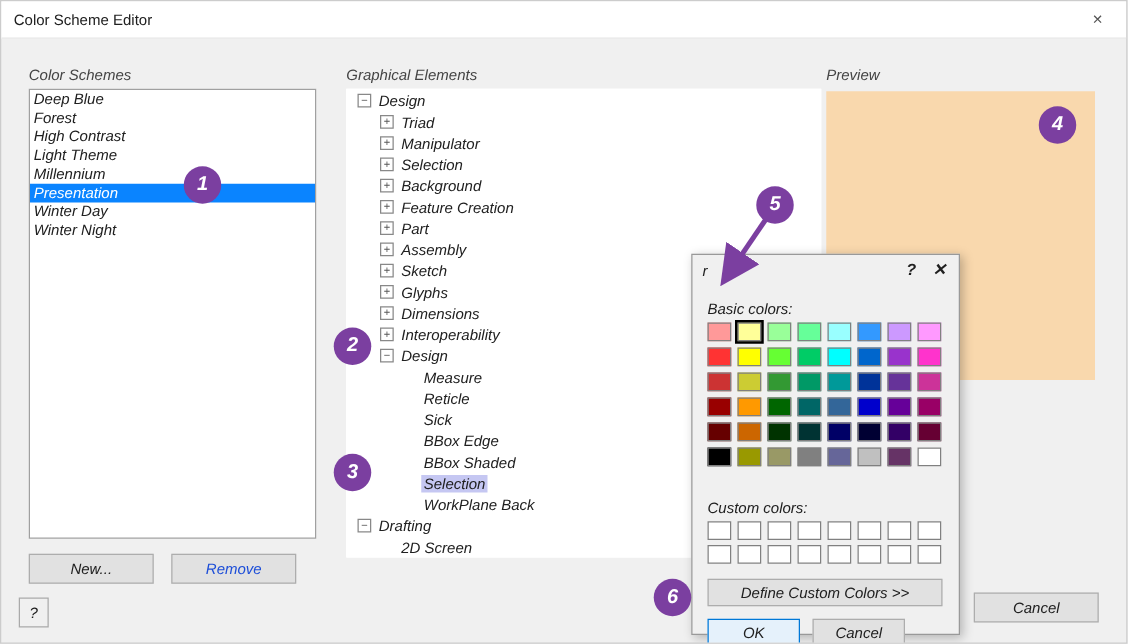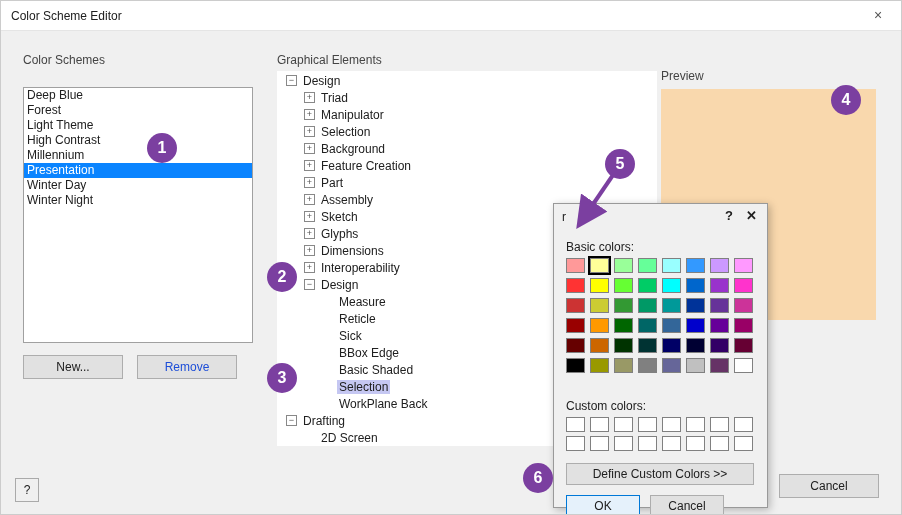--- a/index.html
+++ b/index.html
@@ -1,35 +1,35 @@
 <!DOCTYPE html>
 <html><head>
 <meta charset="utf-8">
 <style>
   * { box-sizing: border-box; margin: 0; padding: 0; font-family: "Segoe UI", Tahoma, sans-serif; font-size: 12px; color: #202020;}
   body { width:902px; height:515px; background:#f0f0f0; position:relative; overflow:hidden; border:1px solid #ccc;}
   .titlebar { height:30px; line-height:30px; padding-left:10px; color:#333; background:#fff; border-bottom:1px solid #e5e5e5; position:relative;}
   .titlebar .close { position:absolute; right:0; top:0; width:46px; height:30px; text-align:center; line-height:28px; font-size:14px; color:#555;}
-  .content { position:absolute; top:30px; left:0; right:0; bottom:0;}
+  .content { position:absolute; top:30px; left:0; right:0; bottom:0;font-style:italic;}
   .section-label { color:#444; }
   .schemes { position:absolute; left:22px; top:22px; width:230px;}
-  .schemes .listbox { border:1px solid #a0a0a0; background:#fff; height:256px; margin-top:20px; overflow:hidden;}
+  .schemes .listbox { border:1px solid #a0a0a0; background:#fff; height:360px; margin-top:4px; overflow:hidden;}
   .schemes .listbox div { padding:0 3px; line-height:15px; font-size:12px; cursor:default;}
   .schemes .listbox div.selected { background:#0a84ff; color:#fff;}
   .btnrow { display:flex; gap:14px; margin-top:12px;}
   .btn { background:#e1e1e1; border:1px solid #adadad; height:24px; min-width:100px; text-align:center; line-height:22px; cursor:default;}
   .btn.disabled { color:#1d4ed8;}
   .graphical { position:absolute; left:276px; top:22px; width:380px;}
   .tree-wrap { position:relative; margin-top:4px;}
   .tree { background:#fff; border:1px solid #fff; height:375px; overflow:hidden;}
   .tree-row { display:flex; align-items:center; height:17px; padding-left:4px;}
   .tree-row .exp { width:11px; height:11px; border:1px solid #888; margin-right:4px; display:flex; align-items:center; justify-content:center; font-size:9px; line-height:9px; color:#555; background:#fff;}
   .tree-row.sel .label { background:#c5c7f2;}
   .tree-row .label { padding:0 2px;}
-  .preview { position:absolute; left:660px; top:38px; width:215px;}
+  .preview { position:absolute; left:660px; top:22px; width:215px;}
   .preview .box { margin-top:6px; width:215px; height:231px; background:#f9d8ad;}
   .footer-cancel { position:absolute; right:22px; bottom:16px; width:100px;}
   .help { position:absolute; left:14px; bottom:12px; width:24px; height:24px; border:1px solid #aaa; text-align:center; line-height:22px;}
   
   .popup { position:absolute; left:552px; top:172px; width:215px; height:305px; background:#f0f0f0; border:1px solid #999; box-shadow:2px 2px 8px rgba(0,0,0,0.25);}
   .popup .pbar { height:28px; position:relative; border-bottom:0;}
   .popup .pbar .qm { position:absolute; right:34px; top:4px; font-size:13px; font-weight:bold;}
   .popup .pbar .cl { position:absolute; right:10px; top:4px; font-size:13px; font-weight:bold;}
   .popup .body { padding:6px 12px 10px;}
   .popup .lbl { margin:2px 0 4px;}
@@ -54,22 +54,22 @@
   <span class="close">×</span>
 </div>
 
 <div class="content">
 
   <div class="schemes">
     <div class="section-label">Color Schemes</div>
     <div class="listbox" id="scheme-list">
         <div>Deep Blue</div>
         <div>Forest</div>
+        <div>High Contrast</div>
         <div>Light Theme</div>
-        <div>High Contrast</div>
         <div>Millennium</div>
         <div class="selected">Presentation</div>
         <div>Winter Day</div>
         <div>Winter Night</div>
       </div>
     <div class="btnrow">
       <div class="btn">New...</div>
       <div class="btn disabled">Remove</div>
     </div>
   </div>
@@ -159,21 +159,21 @@
             <span class="label">Sick</span>
           </div>
           <div class="tree-row">
             <span style="display: inline-block; width: 40px;"></span>
             <span style="width: 15px; display: inline-block;"></span>
             <span class="label">BBox Edge</span>
           </div>
           <div class="tree-row">
             <span style="display: inline-block; width: 40px;"></span>
             <span style="width: 15px; display: inline-block;"></span>
-            <span class="label">Basic Shaded</span>
+            <span class="label">BBox Shaded</span>
           </div>
           <div class="tree-row sel">
             <span style="display: inline-block; width: 40px;"></span>
             <span style="width: 15px; display: inline-block;"></span>
             <span class="label">Selection</span>
           </div>
           <div class="tree-row">
             <span style="display: inline-block; width: 40px;"></span>
             <span style="width: 15px; display: inline-block;"></span>
             <span class="label">WorkPlane Back</span>

